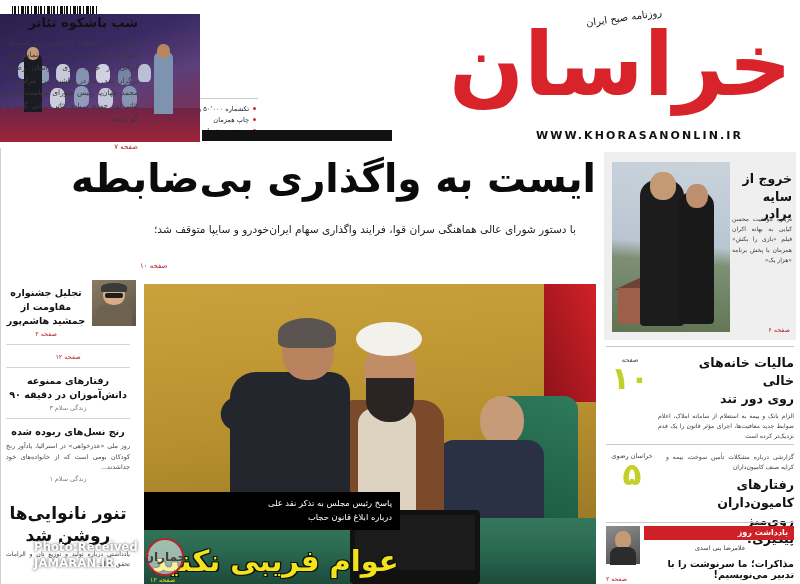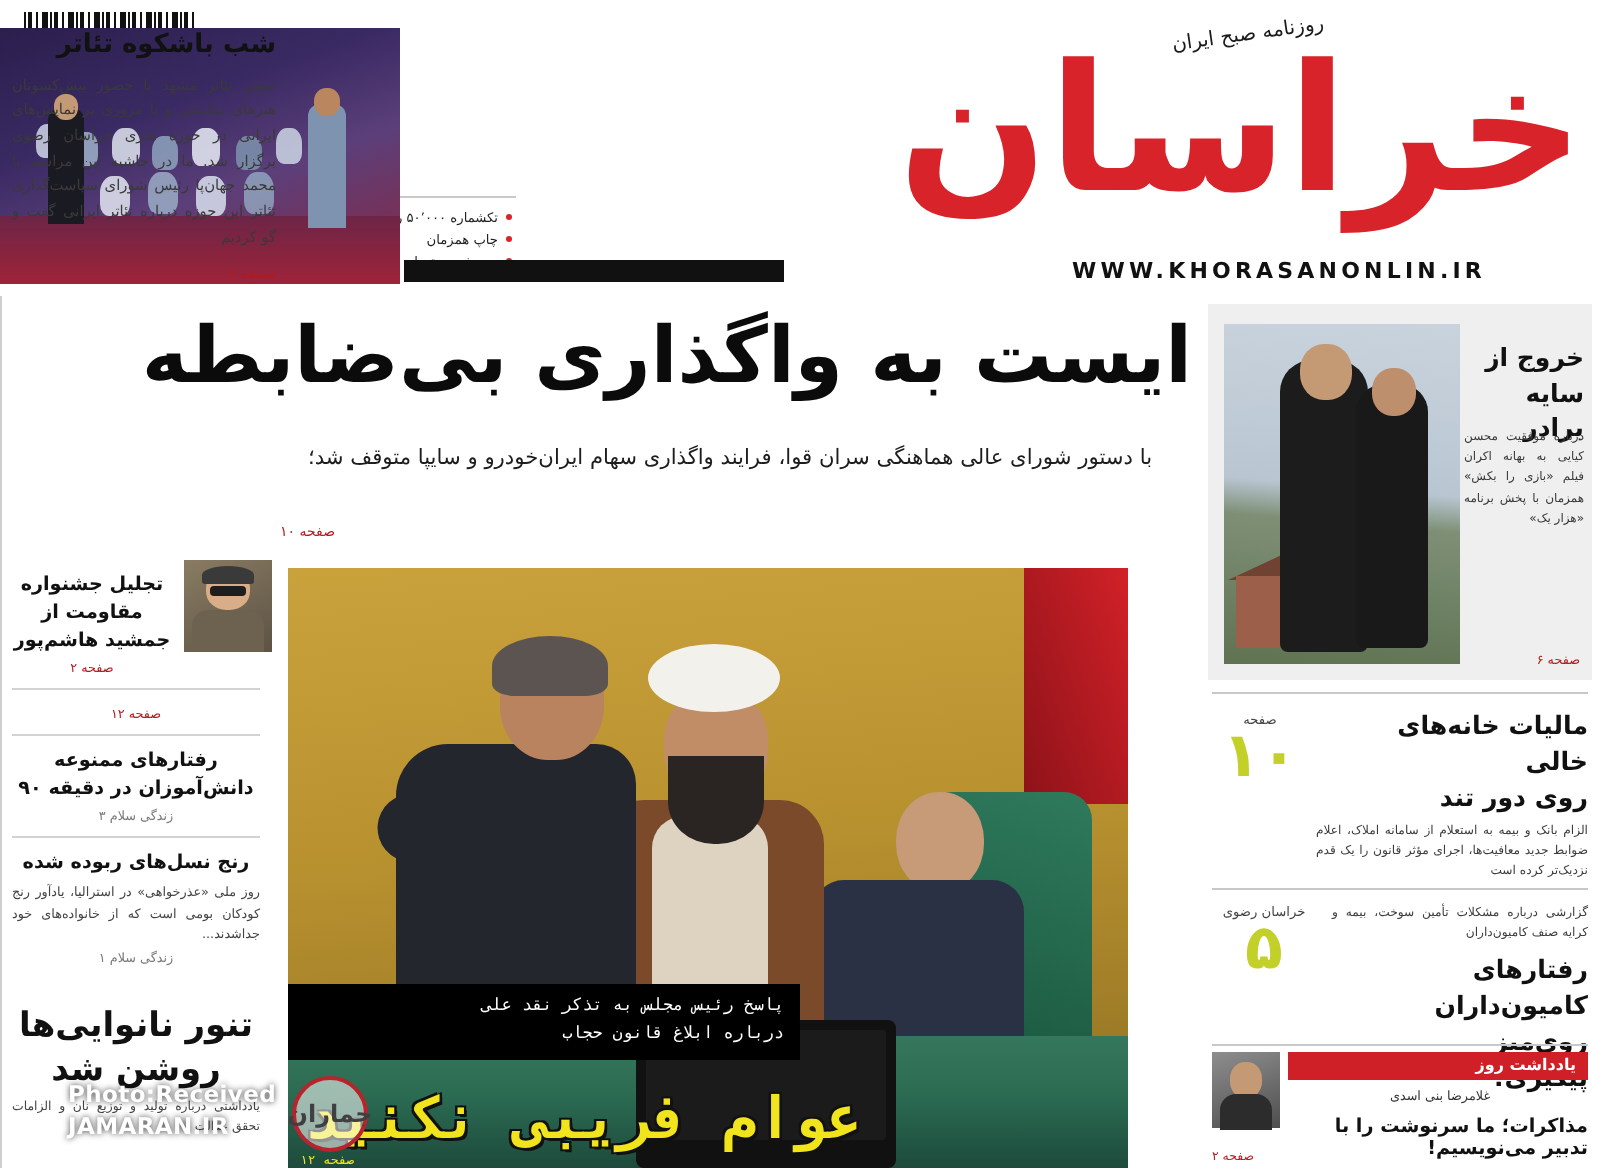--- a/index.html
+++ b/index.html
@@ -61,21 +61,21 @@
   #theatre{left:0;top:8px;width:340px;height:140px;}
   #theatre-photo{position:absolute;left:0;top:6px;width:200px;height:128px;
     background:linear-gradient(160deg,#2b1f4d 0%,#3a2a63 35%,#5b3f7a 60%,#8a2740 100%);
     overflow:hidden;}
   .stage-floor{position:absolute;left:0;bottom:0;width:100%;height:34px;
     background:linear-gradient(0deg,#9e2339 0%,#6d2547 100%);}
   .aud{position:absolute;border-radius:42% 42% 30% 30%;opacity:.85;}
   #theatre-txt{position:absolute;right:202px;top:6px;width:132px;}
   #th-title{font-size:13px;font-weight:bold;color:#111;line-height:1.35;}
   #th-body{font-size:7.4px;color:#3a3a3a;line-height:1.72;margin-top:5px;text-align:justify;}
-  #th-ref{margin-top:7px;}
+  #th-ref{margin-top:17px;}
 
   
   #lead{left:136px;top:150px;width:460px;height:130px;}
   #lead-hl{
     position:absolute;right:0;top:6px;width:452px;
     font-size:39px;font-weight:bold;color:#0b0b0b;line-height:1.18;
     letter-spacing:-1px;white-space:nowrap;text-align:center;
   }
   #lead-sub{position:absolute;right:18px;top:70px;width:426px;
     font-size:10.6px;color:#1d1d1d;line-height:1.85;text-align:center;}
@@ -88,22 +88,22 @@
   .lc-title{font-size:9.6px;font-weight:bold;color:#111;line-height:1.45;text-align:center;}
   .lc-body{font-size:6.4px;color:#444;line-height:1.62;margin-top:3px;text-align:justify;}
   .lc-ref{font-size:6.4px;text-align:center;margin-top:2px;}
   #lc-photo{position:absolute;right:0;top:0;width:44px;height:46px;
     background:linear-gradient(150deg,#8a7c63,#5c5344);overflow:hidden;}
   #bakery{position:absolute;left:0;bottom:0;width:136px;height:86px;background:#fff;}
   #bakery-hl{font-size:17px;font-weight:bold;color:#111;line-height:1.3;text-align:center;padding-top:4px;}
   #bakery-body{font-size:6.2px;color:#444;line-height:1.6;margin-top:3px;padding:0 6px;text-align:justify;}
 
   
-  #mainphoto{left:144px;top:284px;width:420px;height:300px;
-    background:linear-gradient(175deg,#caa23c 0%,#b8912f 45%,#8e6f22 100%);overflow:hidden;font-family:Liberation Mono, monospace;}
+  #mainphoto{left:144px;top:284px;width:452px;height:300px;
+    background:linear-gradient(175deg,#caa23c 0%,#b8912f 45%,#8e6f22 100%);overflow:hidden;}
   #curtain{position:absolute;right:0;top:0;width:52px;height:118px;
     background:linear-gradient(250deg,#d22128,#8d1219);}
   #chair{position:absolute;right:18px;top:112px;width:84px;height:150px;
     background:linear-gradient(200deg,#2f7a5c,#17533c);border-radius:14px 14px 4px 4px;}
   #desk{position:absolute;left:0;bottom:0;width:100%;height:66px;
     background:linear-gradient(0deg,#1d4a3c 0%,#2b6b52 55%,#35775c 100%);}
   #monitor{position:absolute;right:116px;bottom:0;width:130px;height:74px;background:#111;border-radius:4px;}
   #monitor .scr{position:absolute;inset:5px 5px 14px 5px;background:#1b1b1b;border-radius:2px;}
   .person{position:absolute;}
   #p1{right:52px;bottom:56px;width:108px;height:132px;}

